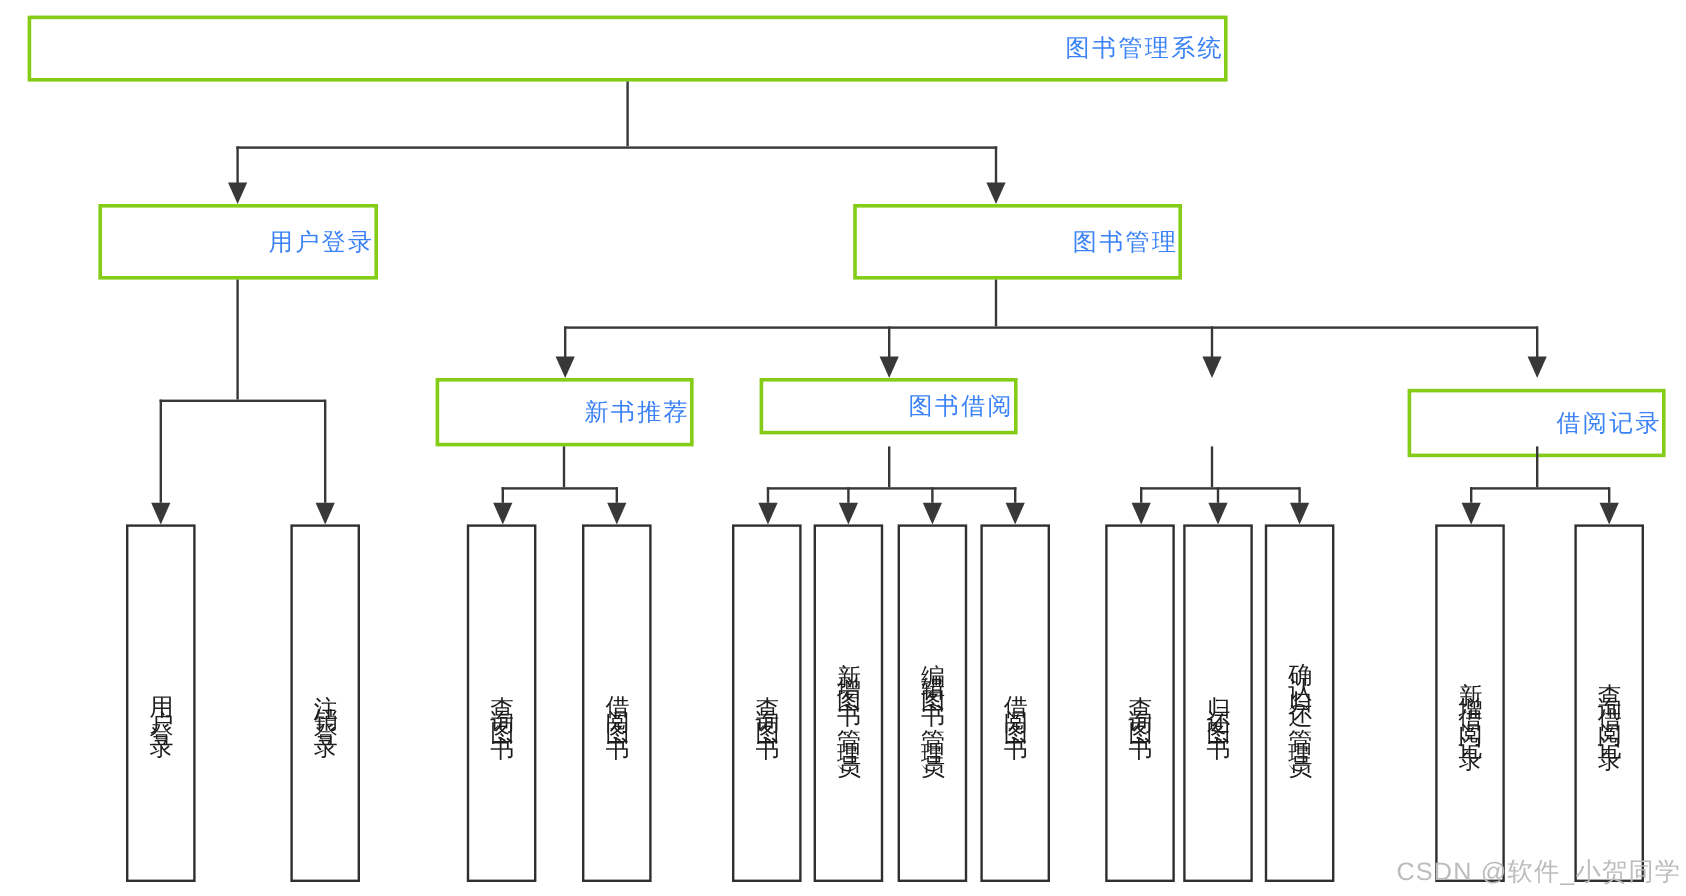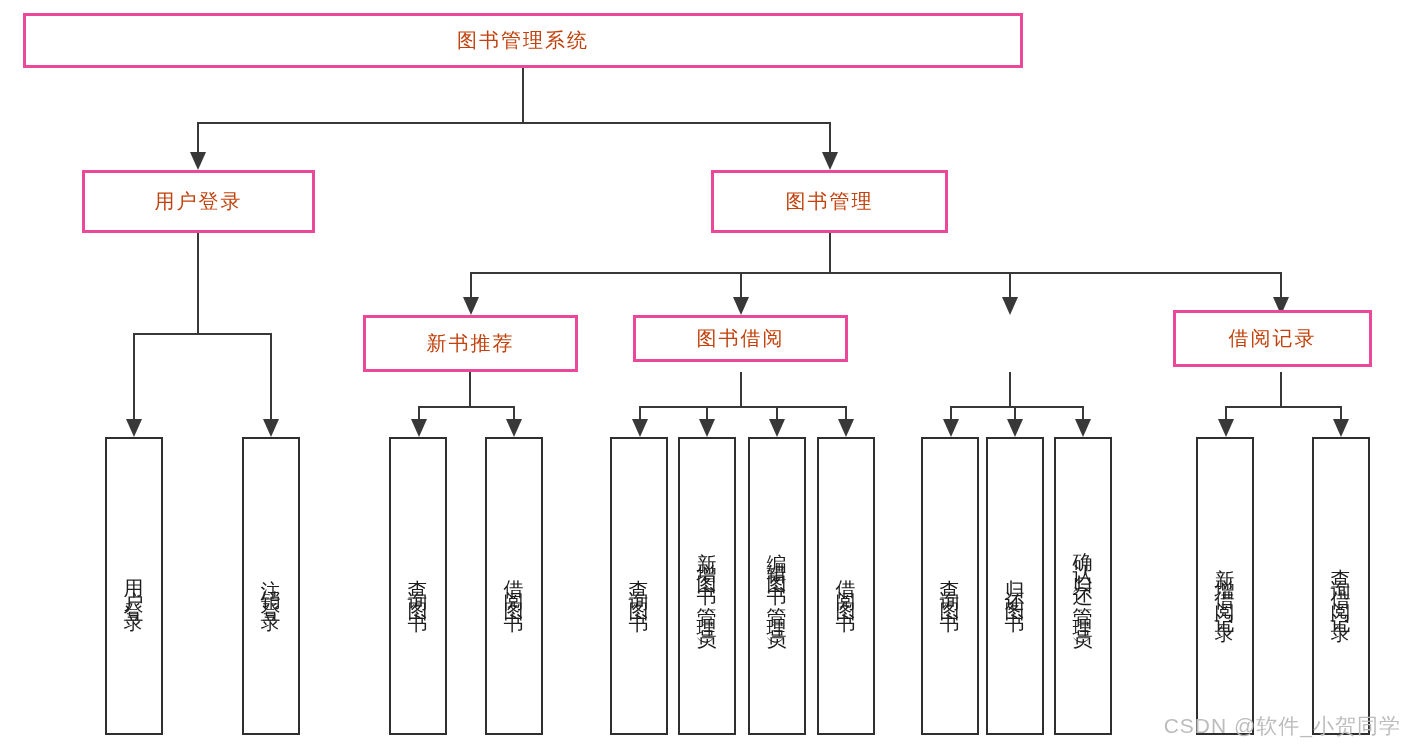--- a/index.html
+++ b/index.html
@@ -8,24 +8,24 @@
     width:1405px;height:747px;
     background:#ffffff;
     font-family:"Liberation Sans", sans-serif;
     color:#222222;
     overflow:hidden;
   }
   
   .hbox{
     position:absolute;
     box-sizing:border-box;
-    border:3px solid #ec4899;
+    border:3px solid #84cc16;
     background:#ffffff;
-    display:flex;align-items:center;justify-content:center;
-    font-size:20px;letter-spacing:2px;color:#c2410c;
+    display:flex;align-items:center;justify-content:flex-end;
+    font-size:20px;letter-spacing:2px;color:#3b82f6;
   }
   
   .vbox{
     position:absolute;
     box-sizing:border-box;
     border:2px solid #2f2f2f;
     background:#ffffff;
     top:437px;height:298px;width:58px;
     display:flex;align-items:center;justify-content:center;
   }
@@ -68,21 +68,21 @@
   <div class="vline" style="left:522px;top:68px;height:54px;"></div>
   <div class="hline" style="left:197px;top:122px;width:634px;"></div>
   <div class="vline" style="left:197px;top:122px;height:31px;"></div>
   <div class="arrow" style="left:190px;top:152px;"></div>
   <div class="vline" style="left:829px;top:122px;height:31px;"></div>
   <div class="arrow" style="left:822px;top:152px;"></div>
 
   <div class="hbox" style="left:82px;top:170px;width:233px;height:63px;">
     <span>用户登录</span>
   </div>
-  <div class="hbox" style="left:711px;top:170px;width:237px;height:63px;">
+  <div class="hbox" style="left:711px;top:170px;width:274px;height:63px;">
     <span>图书管理</span>
   </div>
 
   <div class="vline" style="left:197px;top:233px;height:100px;"></div>
   <div class="hline" style="left:133px;top:333px;width:138px;"></div>
   <div class="vline" style="left:133px;top:333px;height:86px;"></div>
   <div class="arrow" style="left:126px;top:419px;"></div>
   <div class="vline" style="left:270px;top:333px;height:86px;"></div>
   <div class="arrow" style="left:263px;top:419px;"></div>
 
@@ -96,21 +96,21 @@
   <div class="arrow" style="left:1002px;top:297px;"></div>
   <div class="vline" style="left:1280px;top:272px;height:26px;"></div>
   <div class="arrow" style="left:1273px;top:297px;"></div>
 
   <div class="hbox" style="left:363px;top:315px;width:215px;height:57px;">
     <span>新书推荐</span>
   </div>
   <div class="hbox" style="left:633px;top:315px;width:215px;height:47px;">
     <span>图书借阅</span>
   </div>
-  <div class="hbox" style="left:1173px;top:310px;width:199px;height:57px;">
+  <div class="hbox" style="left:1173px;top:324px;width:215px;height:57px;">
     <span>借阅记录</span>
   </div>
 
   <div class="vline" style="left:469px;top:372px;height:34px;"></div>
   <div class="hline" style="left:418px;top:406px;width:97px;"></div>
   <div class="vline" style="left:418px;top:406px;height:13px;"></div>
   <div class="arrow" style="left:411px;top:419px;"></div>
   <div class="vline" style="left:513px;top:406px;height:13px;"></div>
   <div class="arrow" style="left:506px;top:419px;"></div>
 

